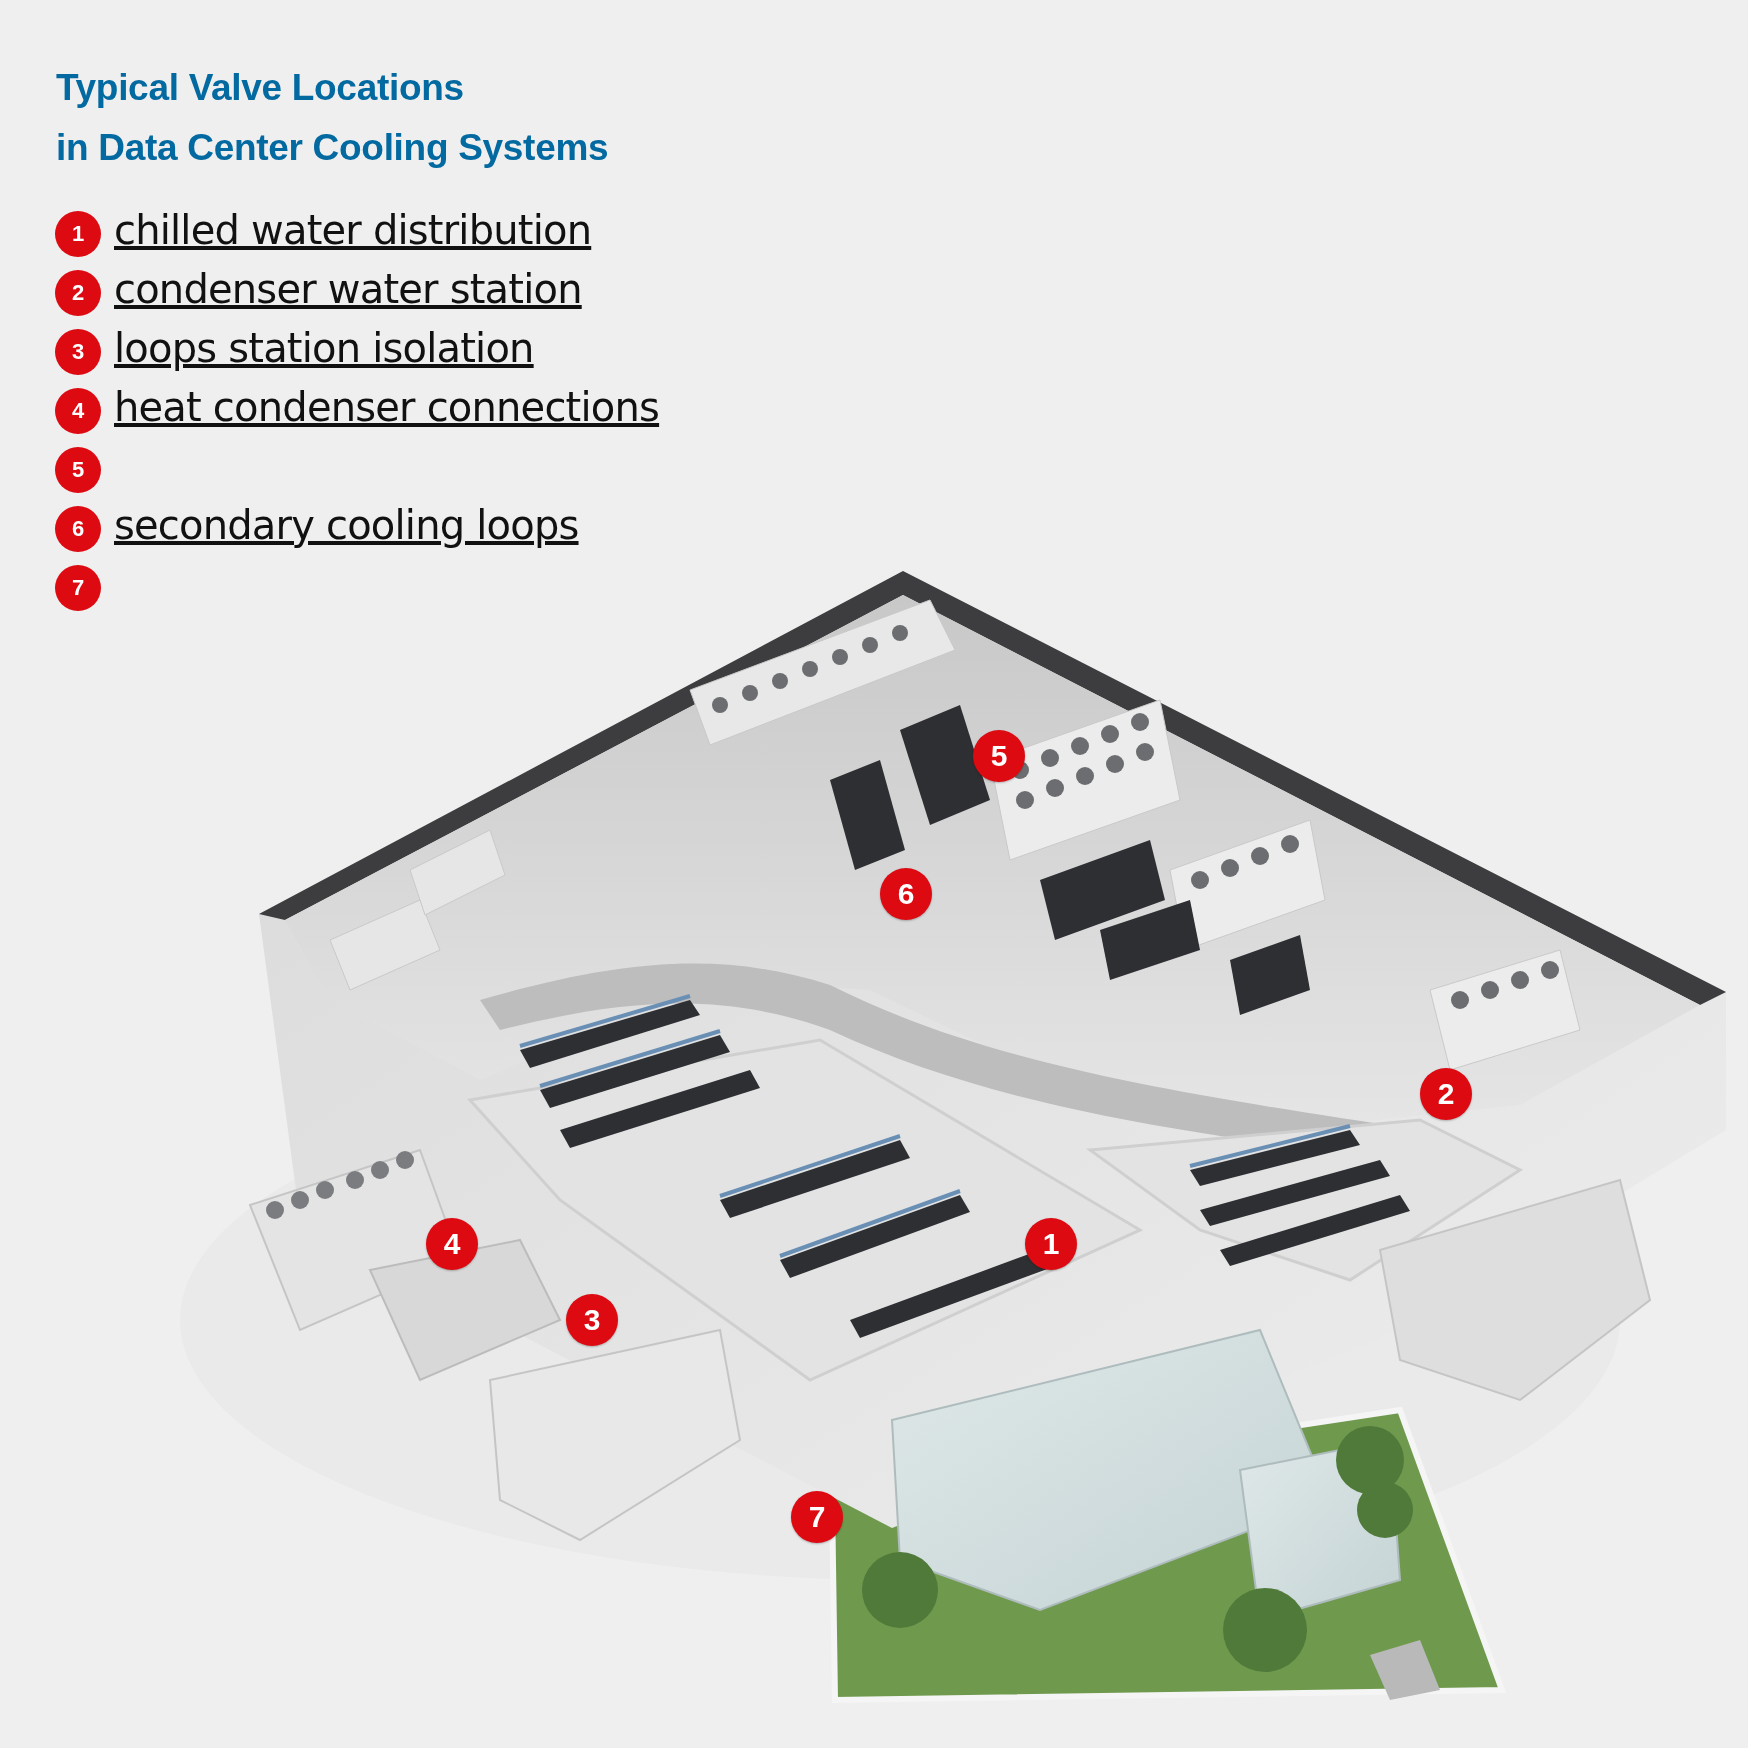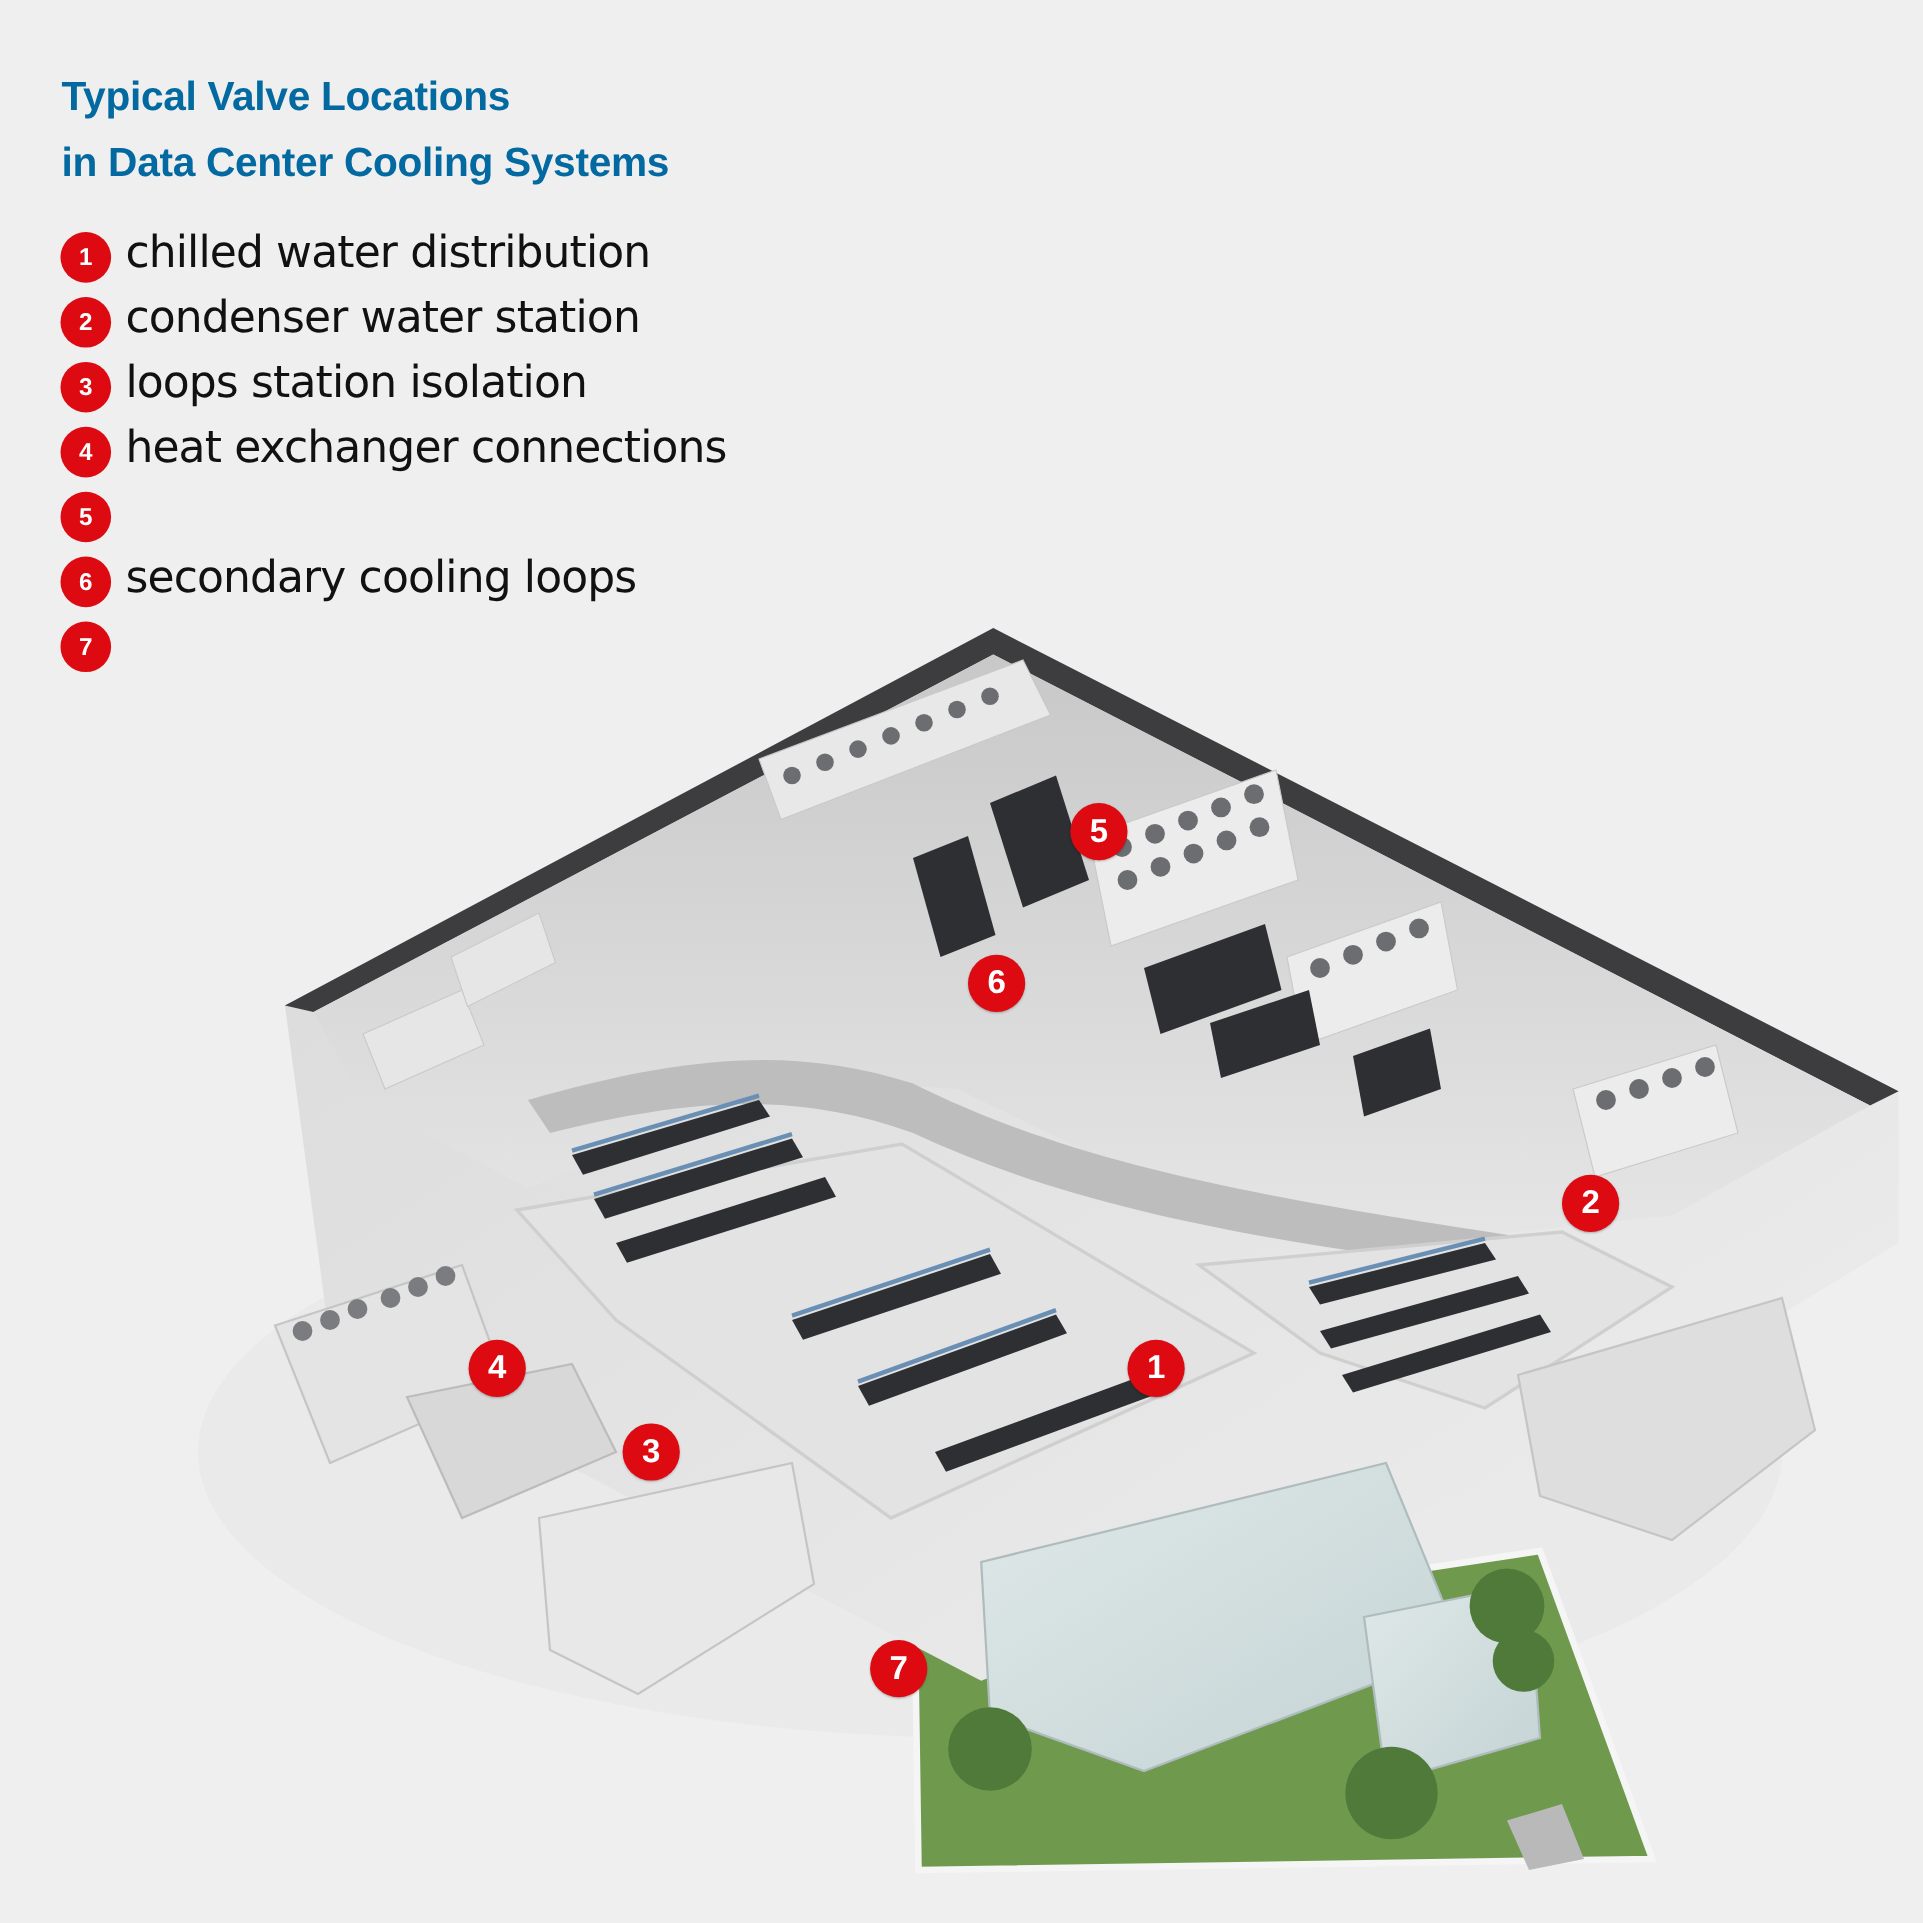--- a/index.html
+++ b/index.html
@@ -35,20 +35,21 @@
     display: flex; align-items: center; justify-content: center;
     flex: 0 0 auto;
     margin-top: 8px;
   }
   .legend-text {
     margin-left: 13px;
     font-family: "DejaVu Sans", sans-serif;
     font-size: 40px; color: #111;
     letter-spacing: -0.8px;
     white-space: nowrap;
+    text-decoration: underline;
   }
   .scene { position: absolute; left: 0; top: 0; }
   .marker {
     position: absolute;
     width: 52px; height: 52px; border-radius: 50%;
     background: #dd0a12; color: #fff;
     font-family: "Liberation Sans", sans-serif;
     font-weight: bold; font-size: 30px;
     display: flex; align-items: center; justify-content: center;
     transform: translate(-50%, -50%);
@@ -72,21 +73,21 @@
   <li>
     <span class="badge">2</span>
     <span class="legend-text">condenser water station</span>
   </li>
   <li>
     <span class="badge">3</span>
     <span class="legend-text">loops station isolation</span>
   </li>
   <li>
     <span class="badge">4</span>
-    <span class="legend-text">heat exchanger connections</span>
+    <span class="legend-text">heat condenser connections</span>
   </li>
   <li>
     <span class="badge">5</span>
   </li>
   <li>
     <span class="badge">6</span>
     <span class="legend-text">secondary cooling loops</span>
   </li>
   <li>
     <span class="badge">7</span>

